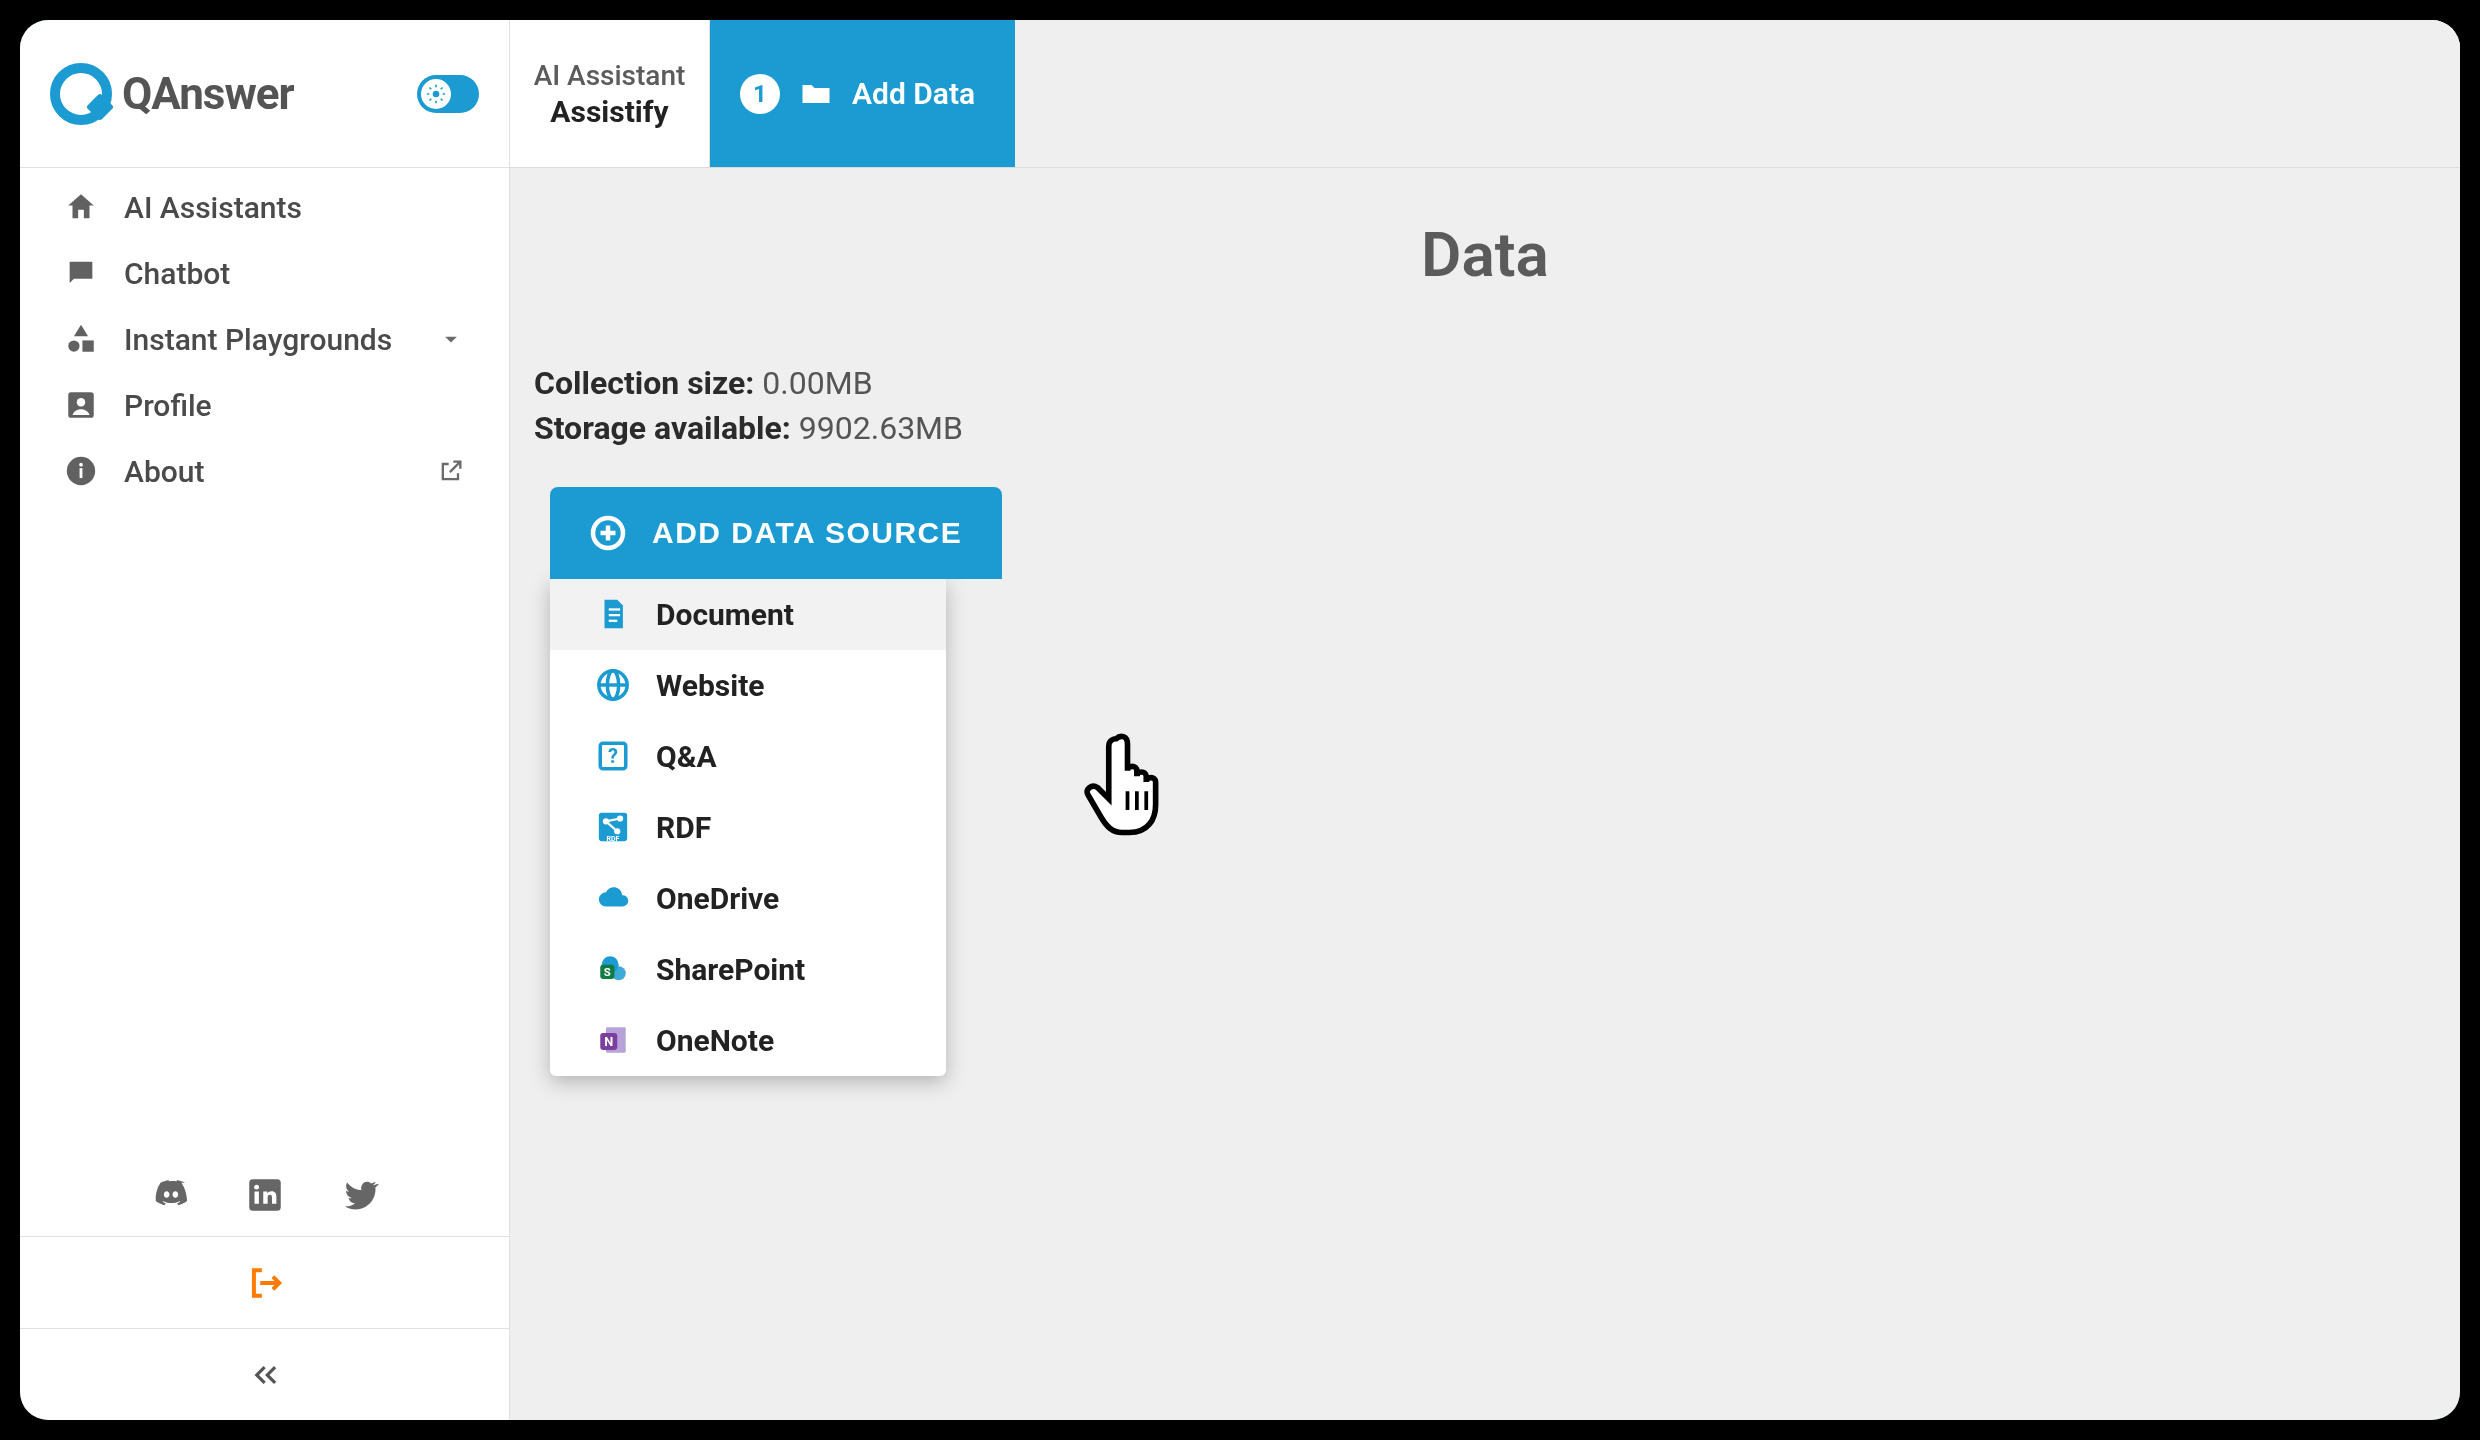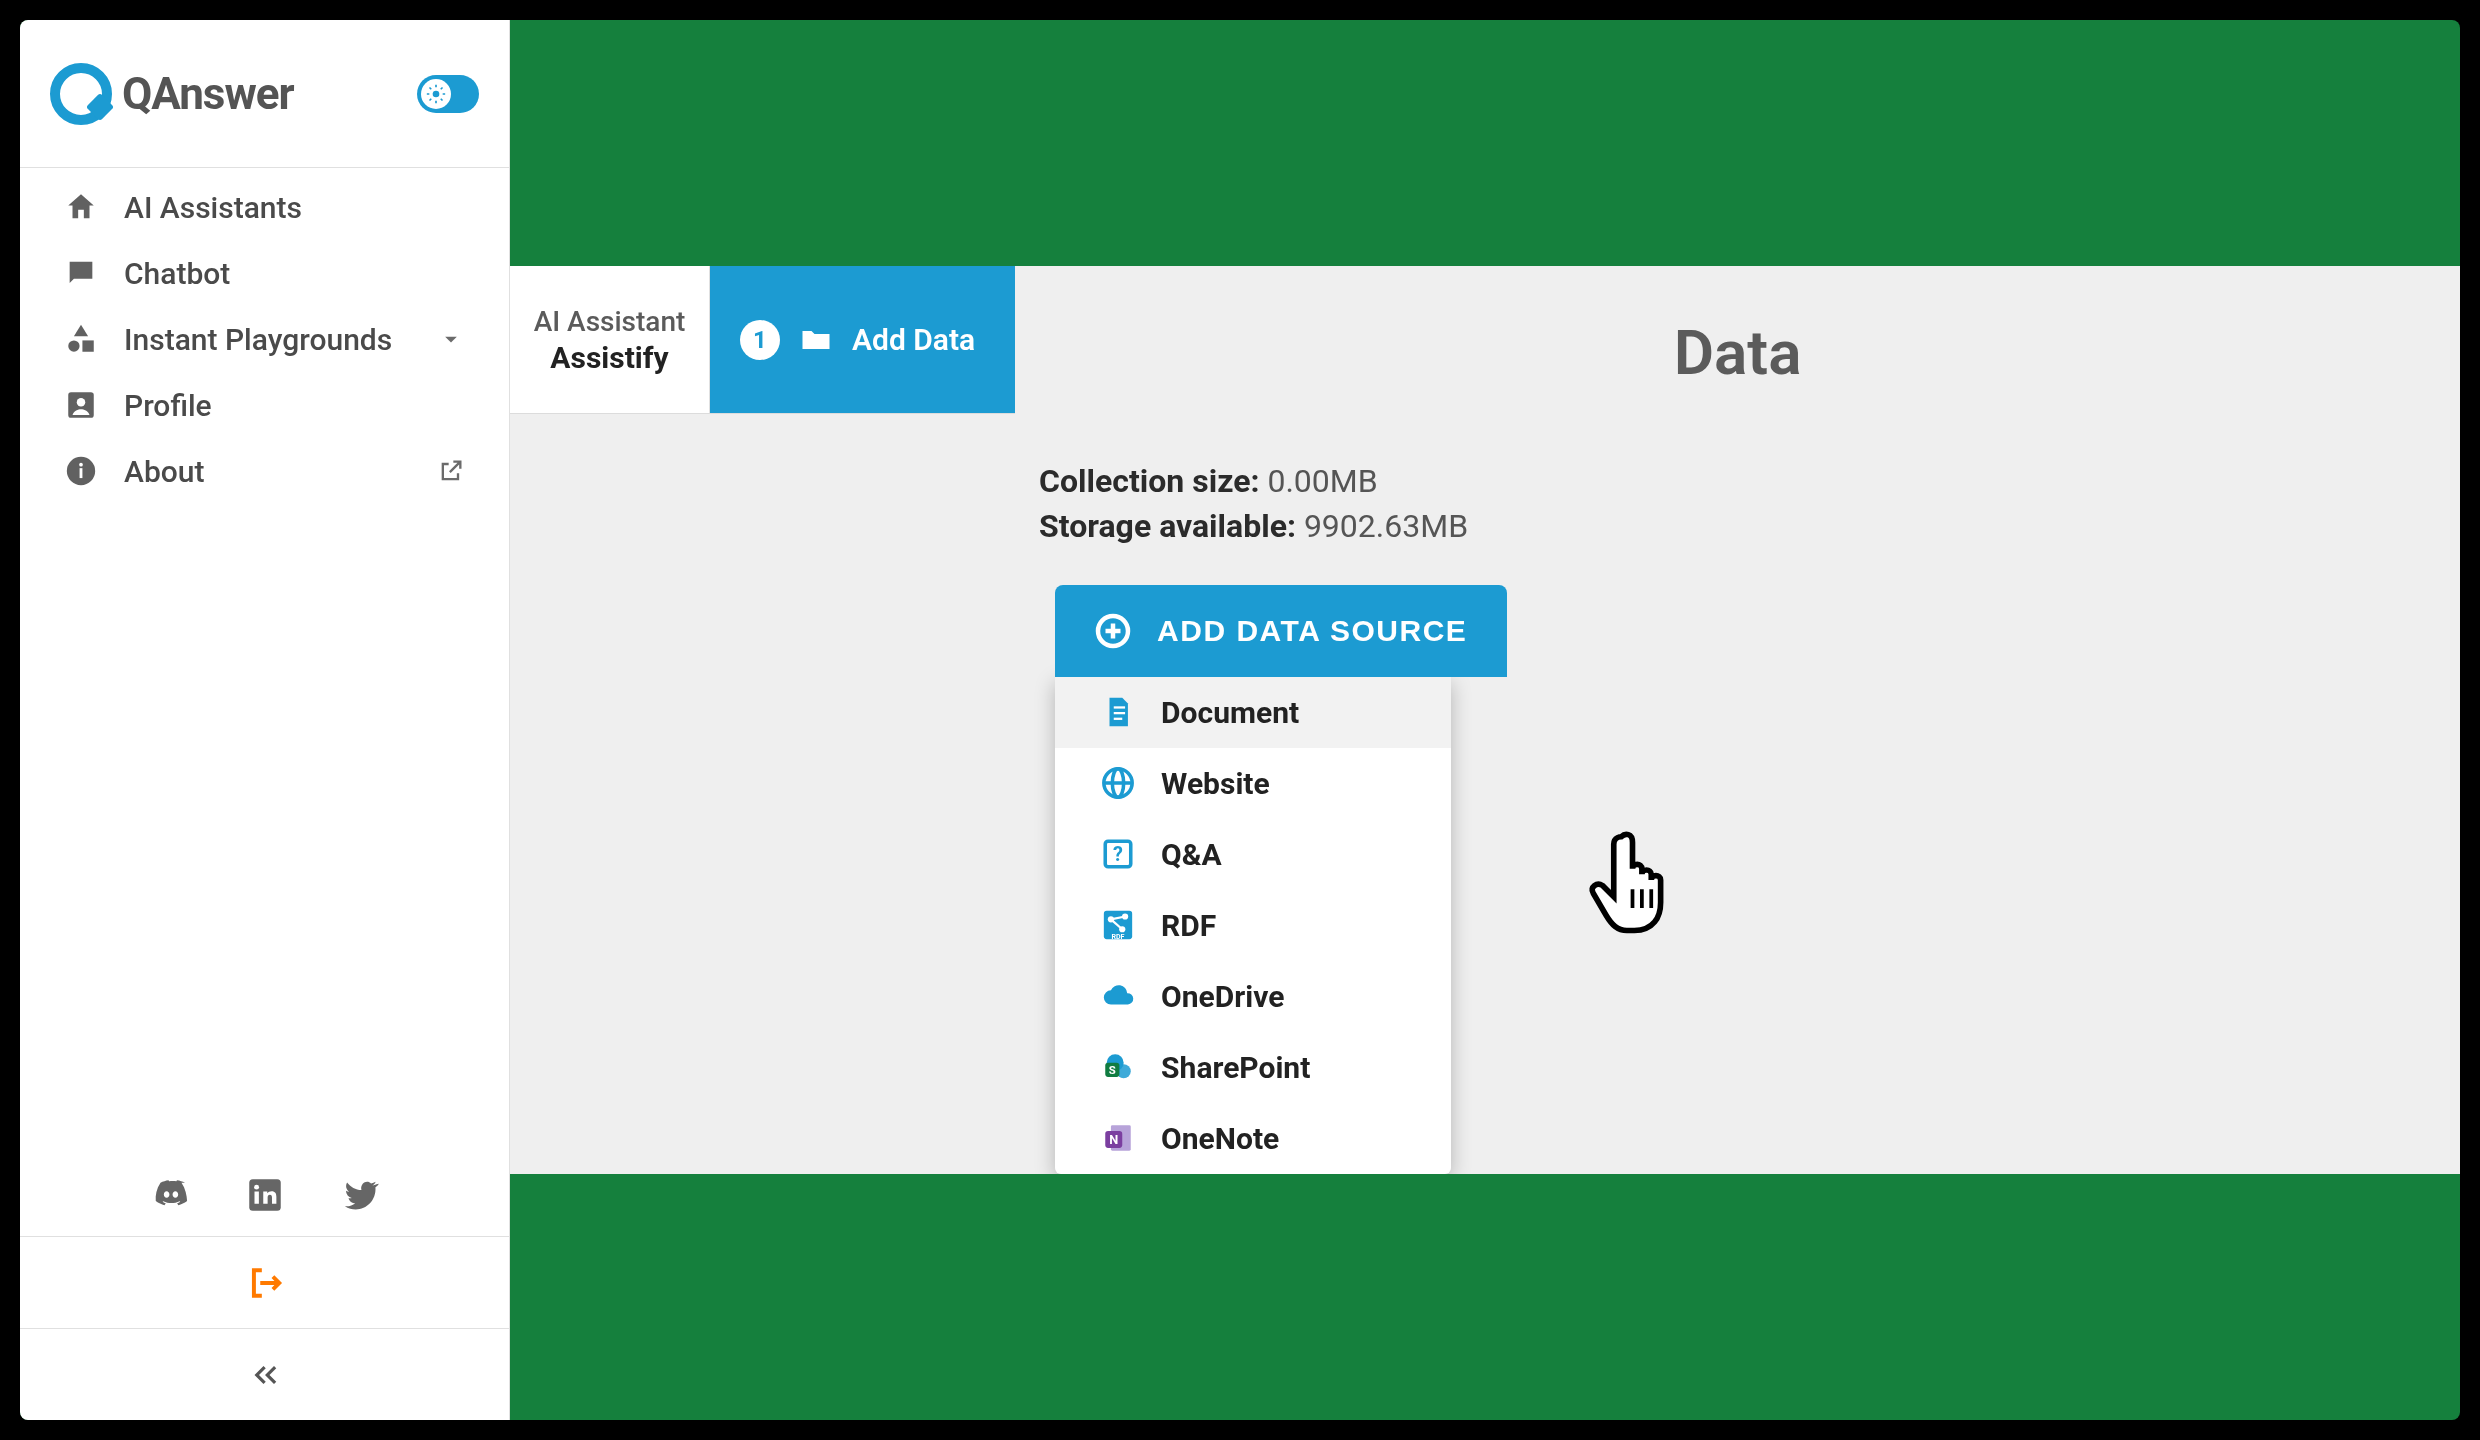--- a/index.html
+++ b/index.html
@@ -1,20 +1,20 @@
 <!DOCTYPE html>
 <html><head>
 <meta charset="utf-8">
 <style>
   * { box-sizing: border-box; margin: 0; padding: 0; }
   html, body { width: 100%; height: 100%; font-family: -apple-system, BlinkMacSystemFont, "Segoe UI", Roboto, sans-serif; }
   body { background: #000; display: flex; align-items: center; justify-content: center; }
   .window {
-    width: 2440px; height: 1400px; background: #15803d; border-radius: 8px; overflow: hidden;
-    display: flex; position: relative; align-items: center;
+    width: 2440px; height: 1400px; background: #15803d; border-radius: 28px; overflow: hidden;
+    display: flex; position: relative;
   }
   
   .sidebar {
     width: 490px; height: 100%; border-right: 1px solid #e0e0e0; display: flex; flex-direction: column;
     background: #fff;
   }
   .sidebar-header {
     height: 148px; display: flex; align-items: center; padding: 0 30px; border-bottom: 1px solid #e0e0e0;
     justify-content: space-between;
   }
@@ -52,21 +52,21 @@
     cursor: pointer;
   }
   .logout-row svg { width: 38px; height: 38px; fill: #ff7a00; }
   .collapse-row {
     height: 92px; display: flex; align-items: center; justify-content: center; border-top: 1px solid #e0e0e0;
     cursor: pointer;
   }
   .collapse-row svg { width: 36px; height: 36px; fill: #555; }
 
   
-  .main { flex: 1; display: flex; flex-direction: row; background: #efefef; }
+  .main { flex: 1; display: flex; flex-direction: column; background: #efefef; }
   .topbar { height: 148px; display: flex; background: #efefef; border-bottom: 1px solid #dcdcdc; }
   .assistant-tab {
     width: 200px; background: #fff; border-right: 1px solid #e0e0e0; display: flex; flex-direction: column;
     align-items: center; justify-content: center; font-size: 28px;
   }
   .assistant-tab .line1 { color: #5b5b5b; font-weight: 500; }
   .assistant-tab .line2 { color: #222; font-weight: 700; font-size: 30px; margin-top: 2px; }
   .step-tab {
     background: #1c9bd2; color: #fff; display: flex; align-items: center; gap: 18px; padding: 0 40px 0 30px;
     font-size: 30px; font-weight: 600; cursor: pointer;

